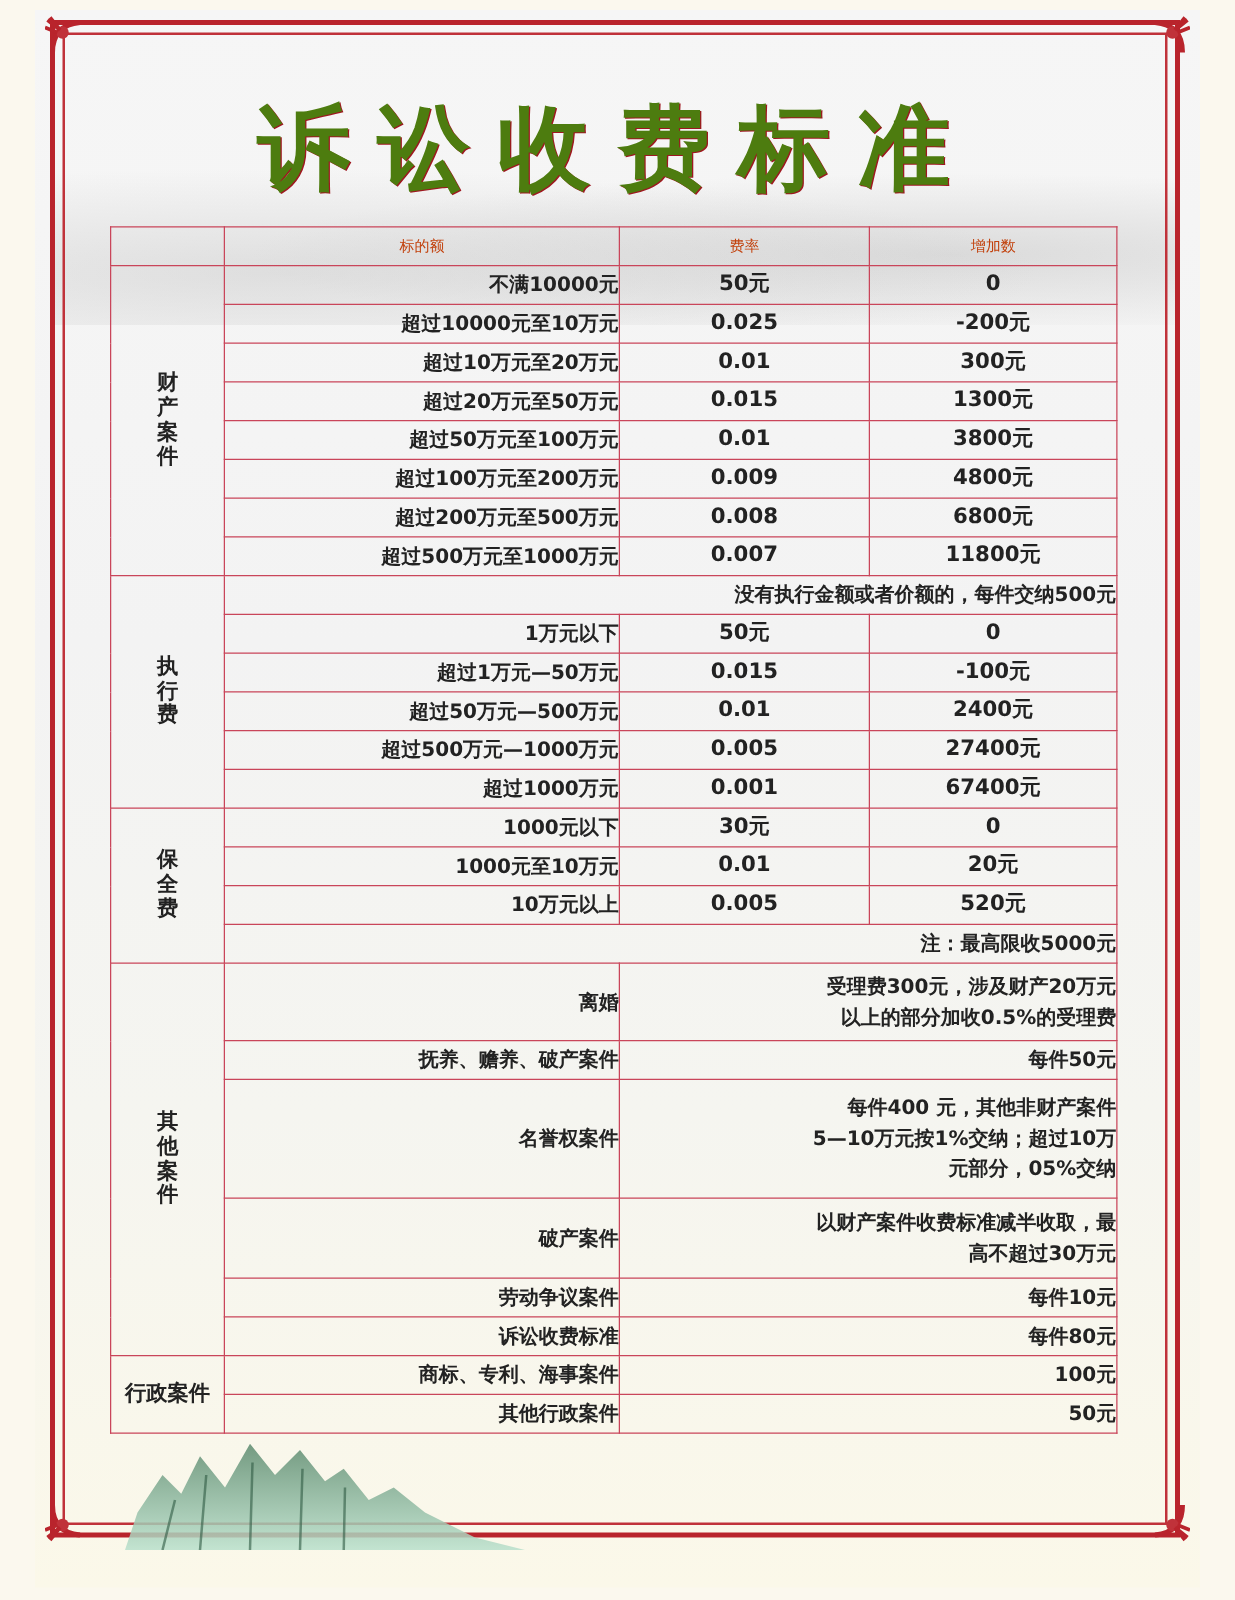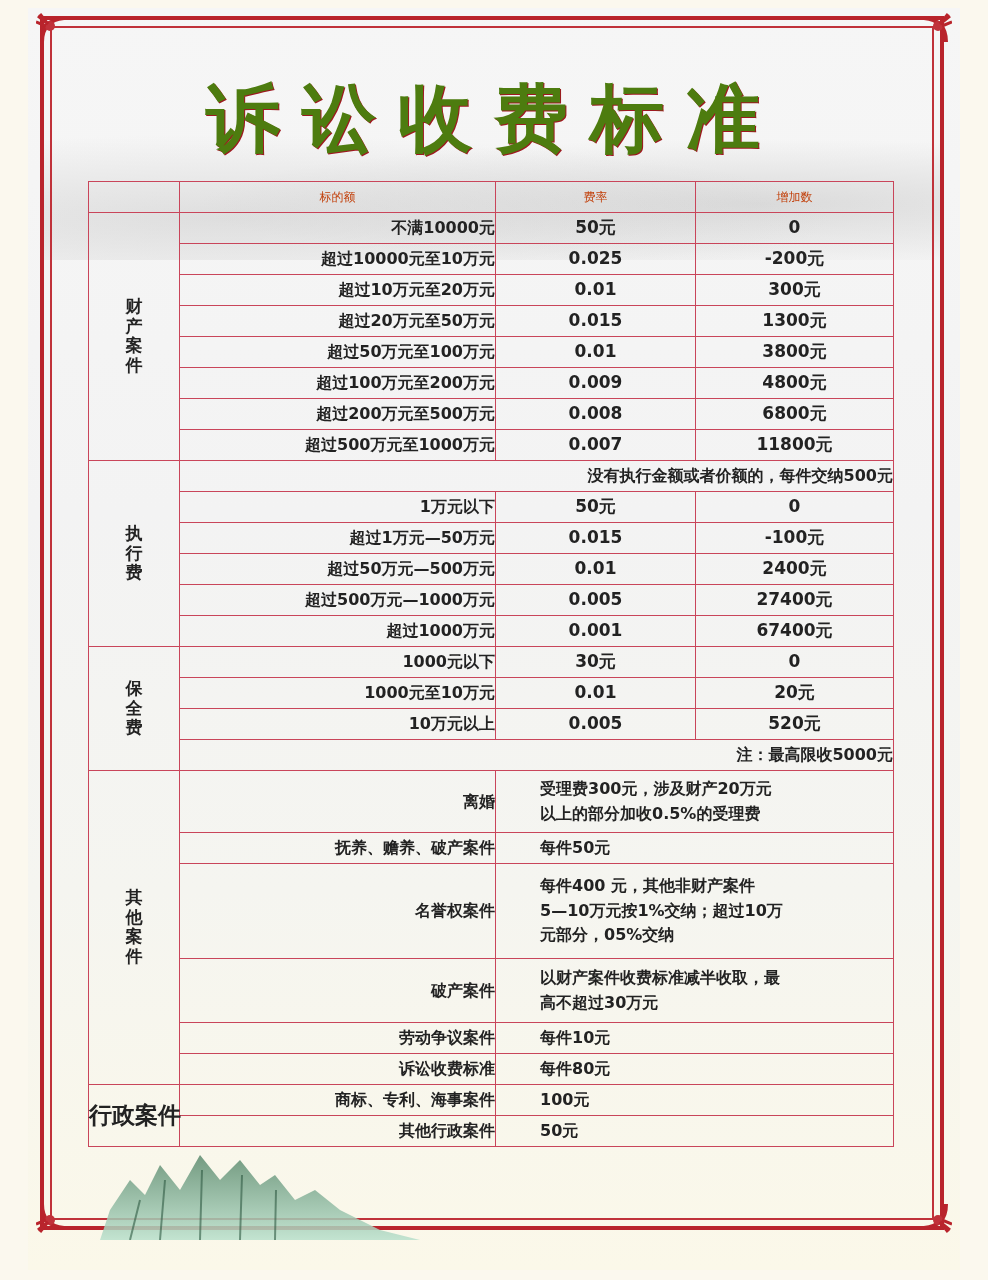--- a/index.html
+++ b/index.html
@@ -47,23 +47,23 @@
   table.fee td, table.fee th {
     border:1.5px solid #c9455a; padding:0; height:30px; line-height:1.25;
   }
   table.fee th { font-weight:normal; color:#c2410c; font-size:12px; height:30px; }
   .c-cat { width:91px; text-align:center; vertical-align:middle; }
   .c-label { width:315px; padding-left:36px !important; text-align:right; }
   .c-rate { width:200px; text-align:center; font-size:17px; }
   .c-add { width:198px; text-align:center; font-size:17px; }
   .cat-v { display:inline-block; width:18px; line-height:1.15; font-size:17px; }
   .note { padding-left:36px !important; text-align:right; }
-  .desc { padding-left:44px !important; text-align:left; vertical-align:middle; }
+  .desc { padding-left:44px !important; text-align:right; vertical-align:middle; }
   .desc-wide { line-height:1.55 !important; }
-  .cat-h { font-size:23px; white-space:nowrap; }
+  .cat-h { font-size:17px; white-space:nowrap; }
 </style>
 </head>
 <body>
 
 <div class="paper"></div>
 <div class="mist"></div>
 <div class="frame-outer"></div>
 <div class="frame-inner"></div>
 
 <svg class="corner tl" viewBox="0 0 36 36">

